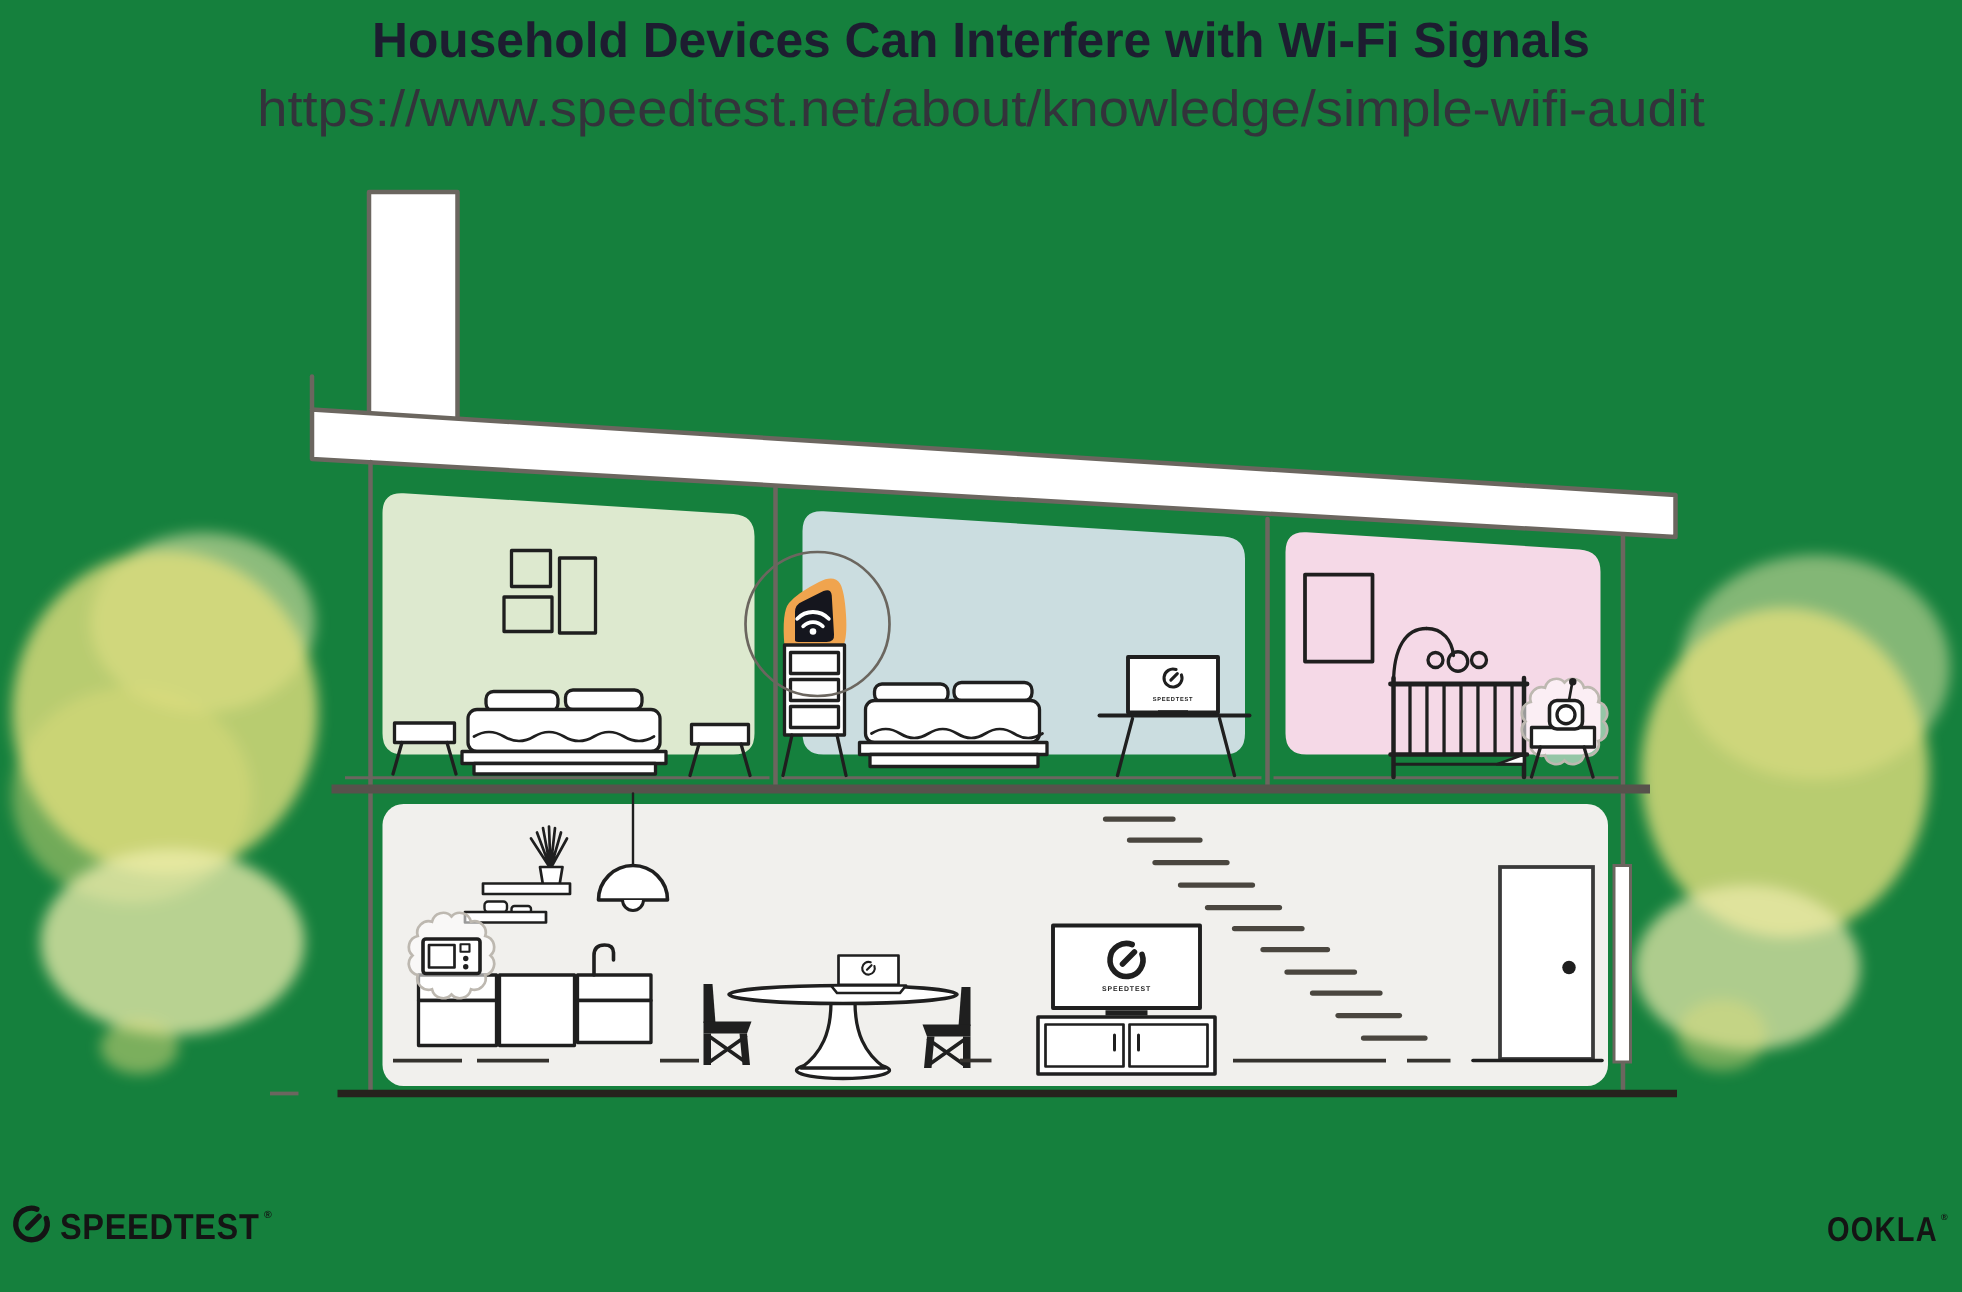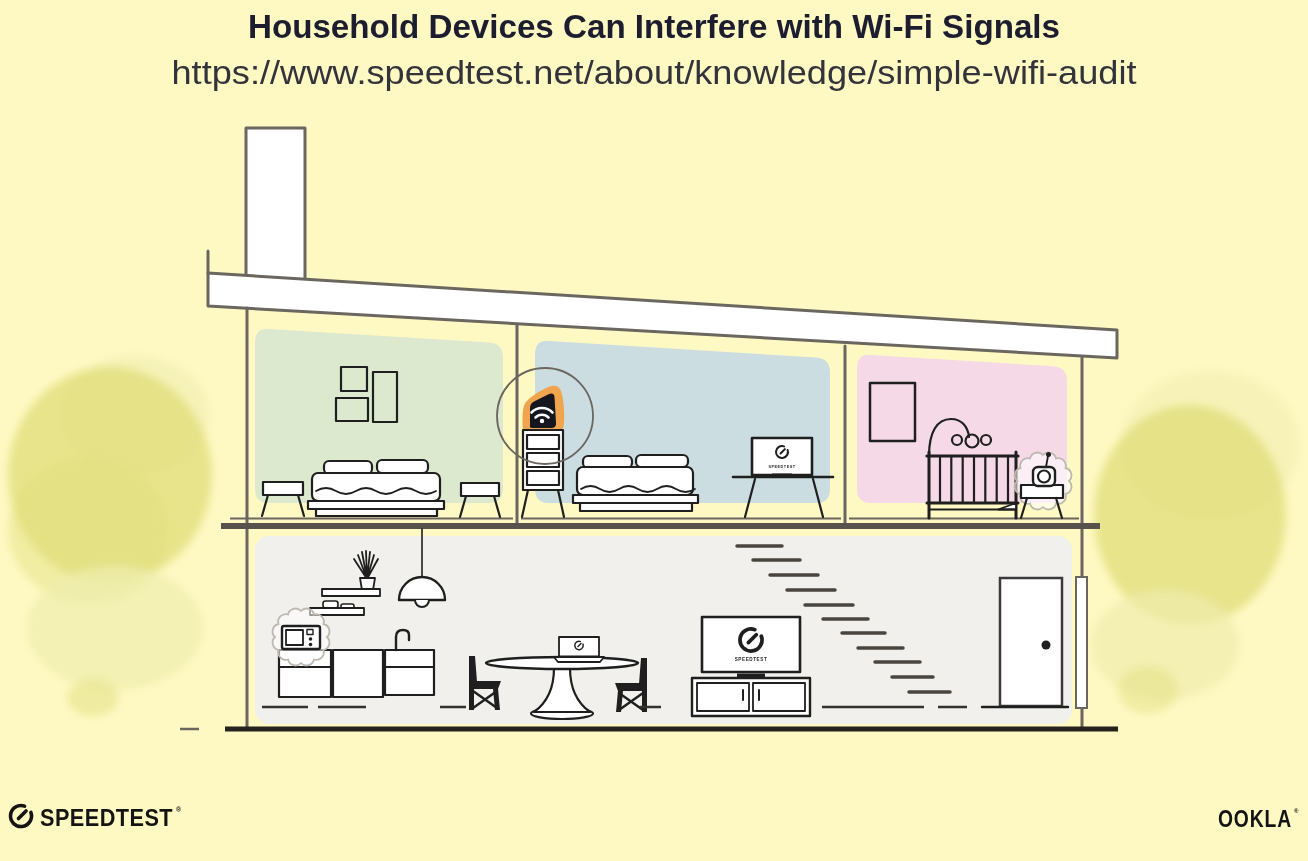--- a/index.html
+++ b/index.html
@@ -1,16 +1,16 @@
 <!DOCTYPE html>
 <html style="--title-text: #1d1d30; --url-text: #33333b; --logo-text: #141414; --ink: #1f1f1f; --line-gray: #6b665f; --divider-gray: #57524c; --ground-black: #26221d; --stair-gray: #4a463f; --green-room: #dde9cf; --blue-room: #cbdde0; --pink-room: #f5d9e7; --floor-gray: #f1f0ed; --router-orange: #f0a44e; --router-black: #15161e; --tree-yellow: #e1de7d; --tree-yellow-light: #efedae; --burst-gray: #bdb8b0;"><head>
 <meta charset="utf-8">
 <style>
   html,body{margin:0;padding:0;background:#fff;}
-  #stage{position:relative;width:1308px;height:861px;background:#fef9c3;overflow:hidden;
+  #stage{position:relative;width:1308px;height:861px;background:#15803d;overflow:hidden;
          font-family:"Liberation Sans",sans-serif;}
   svg{display:block}
   .title{font-family:"Liberation Sans",sans-serif;font-weight:700;fill:var(--title-text);}
   .url{font-family:"Liberation Sans",sans-serif;font-weight:400;fill:var(--url-text);}
   .wordmark{font-family:"Liberation Sans",sans-serif;font-weight:700;fill:var(--logo-text);}
   .tinylbl{font-family:"Liberation Sans",sans-serif;font-weight:700;fill:var(--ink);}
   .s-house{stroke:var(--line-gray);stroke-width:3;fill:none;stroke-linecap:round;}
   .s-house-f{stroke:var(--line-gray);stroke-width:3;fill:#fff;stroke-linejoin:round;}
   .ink{stroke:var(--ink);stroke-width:2.2;fill:none;stroke-linecap:round;stroke-linejoin:round;}
   .inkf{stroke:var(--ink);stroke-width:2.2;fill:#fff;stroke-linejoin:round;}

